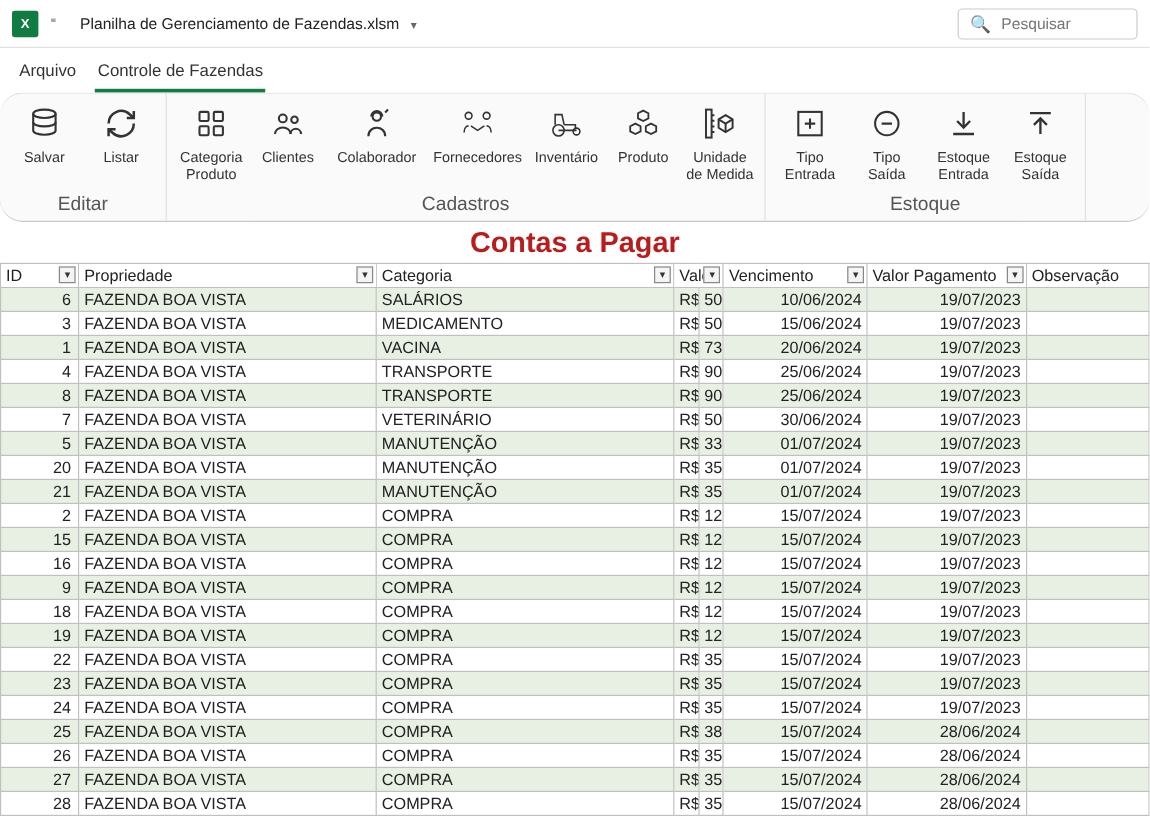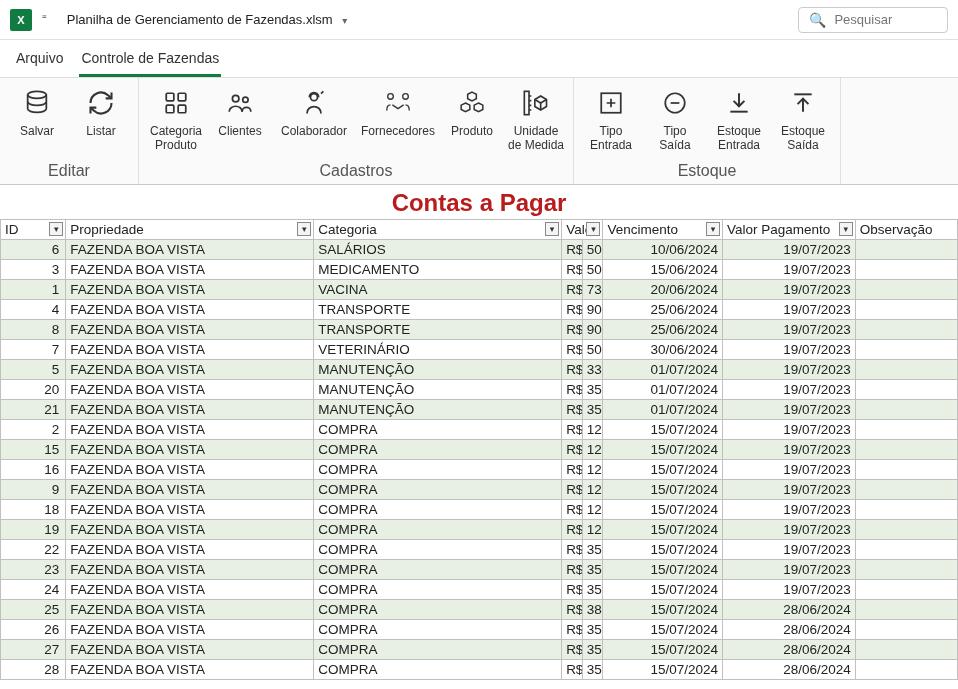--- a/index.html
+++ b/index.html
@@ -13,21 +13,21 @@
 .titlebar .search-wrap { margin-left: auto; display: flex; align-items: center; border: 1px solid #ccc; border-radius: 4px; padding: 4px 10px; width: 150px; background: #fff; }
 .titlebar .search-wrap .mag { color: #666; margin-right: 8px; font-size: 14px; }
 .titlebar .search-wrap input { border: none; outline: none; font-size: 13px; width: 100%; color: #555; }
 
 
 .tabs { display: flex; gap: 14px; padding: 6px 14px 0 14px; font-size: 14px; }
 .tabs .tab { padding: 4px 2px 8px 2px; cursor: pointer; color: #333; }
 .tabs .tab.active { border-bottom: 3px solid #107c41; font-weight: 400; }
 
 
-.ribbon { display: flex; border-top: 1px solid #ddd; border-bottom: 1px solid #c8c8c8; background: #fafafa; height: 108px; }
+.ribbon { display: flex; border-top: 1px solid #ddd; border-bottom: 1px solid #c8c8c8; background: #fafafa; height: 108px; border-radius: 19px; }
 .ribbon-group { display: flex; flex-direction: column; align-items: center; border-right: 1px solid #e0e0e0; padding: 4px 8px 2px 8px; }
 .ribbon-group .btnrow { display: flex; gap: 6px; flex: 1; align-items: flex-start; }
 .ribbon-btn { display: flex; flex-direction: column; align-items: center; justify-content: flex-start; width: 58px; padding-top: 4px; cursor: pointer; }
 .ribbon-btn.wide { width: 78px; }
 .ribbon-btn .ico { height: 34px; display: flex; align-items: center; justify-content: center; font-size: 26px; color: #444; }
 .ribbon-btn .lbl { font-size: 12px; text-align: center; line-height: 14px; margin-top: 4px; color: #333; white-space: pre-line; }
 .ribbon-group .grplbl { font-size: 16px; color: #555; padding: 2px 0 2px 0; text-align: center; }
 
 
 .sheet-title { text-align: center; font-size: 24px; font-weight: bold; color: #b91c1c; padding: 4px 0 2px 0; }
@@ -147,20 +147,32 @@
               <circle cx="24" cy="5" r="3"></circle>
               <path d="M4 20c0-4 2-6 4-6"></path>
               <path d="M28 20c0-4-2-6-4-6"></path>
               <path d="M10 14l6 4 6-4"></path>
             </svg>
         </div>
         <div class="lbl">Fornecedores</div>
       </div>
       <div class="ribbon-btn">
         <div class="ico">
+          <svg width="30" height="26" viewBox="0 0 32 24" fill="none" stroke="#333" stroke-width="1.4">
+              <circle cx="9" cy="18" r="5"></circle>
+              <circle cx="25" cy="19" r="3"></circle>
+              <path d="M9 18h16"></path>
+              <path d="M6 13V4h6l2 9"></path>
+              <path d="M14 13h10v4"></path>
+            </svg>
+        </div>
+        <div class="lbl">Inventário</div>
+      </div>
+      <div class="ribbon-btn">
+        <div class="ico">
           <svg width="28" height="26" viewBox="0 0 24 24" fill="none" stroke="#333" stroke-width="1.4">
               <path d="M12 2l4 2v4l-4 2-4-2V4z"></path>
               <path d="M6 12l4 2v4l-4 2-4-2v-4z"></path>
               <path d="M18 12l4 2v4l-4 2-4-2v-4z"></path>
             </svg>
         </div>
         <div class="lbl">Produto</div>
       </div>
       <div class="ribbon-btn">
         <div class="ico">

